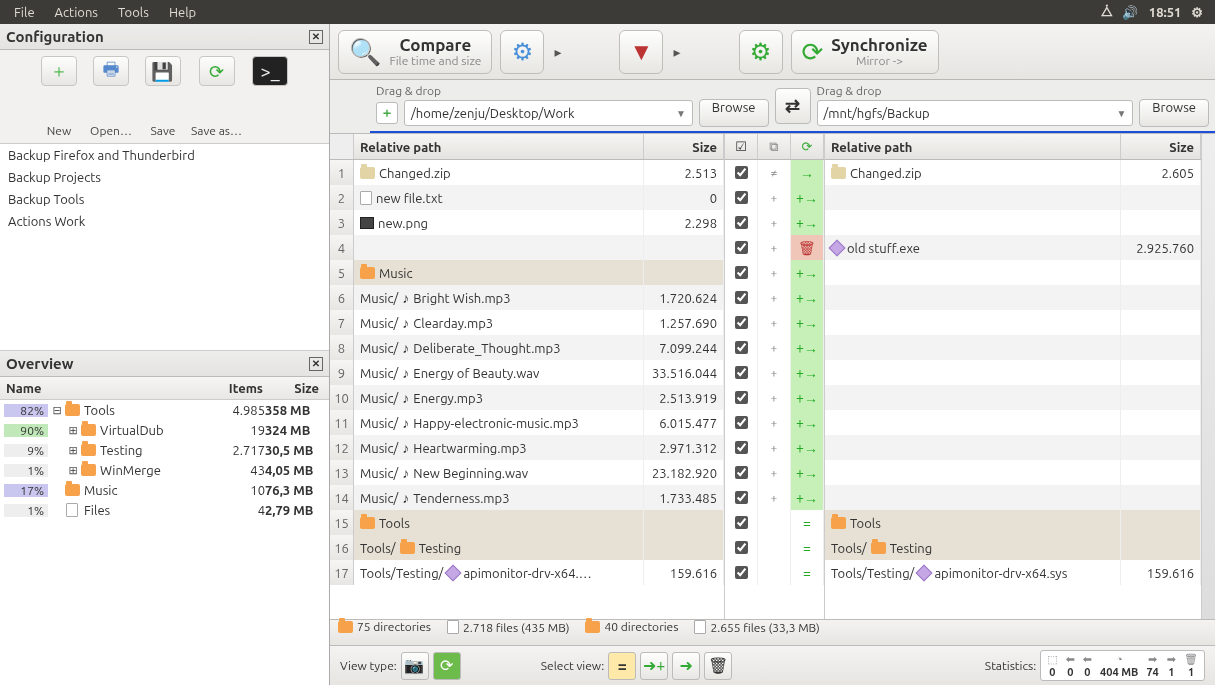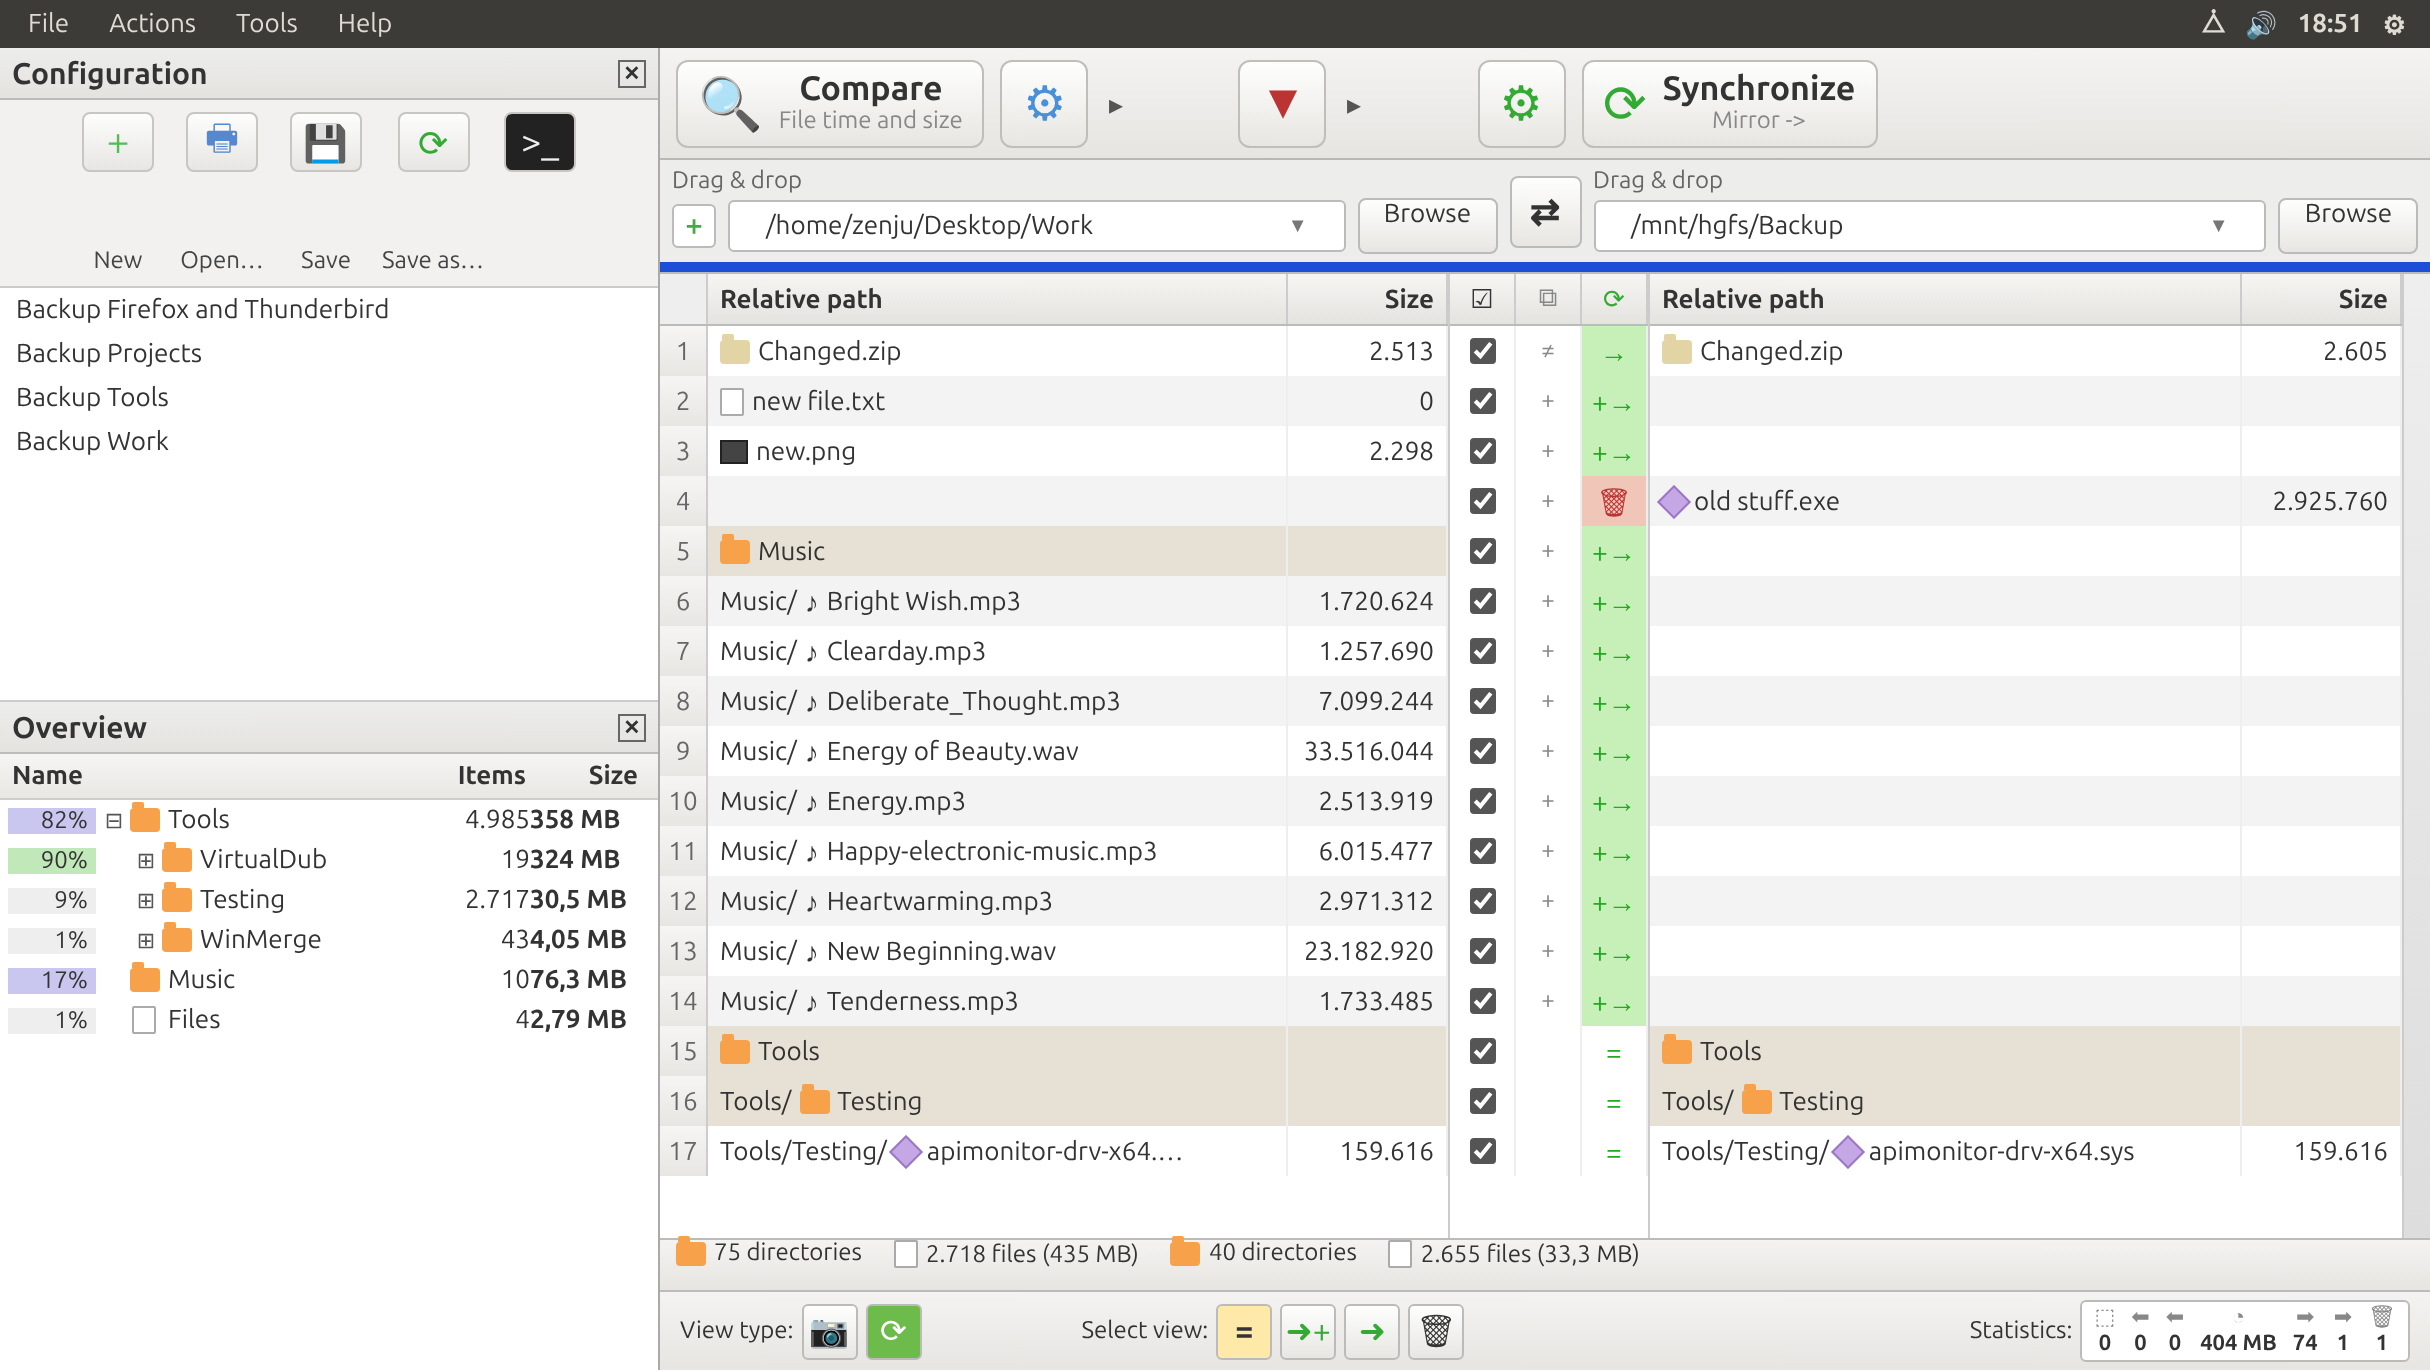--- a/index.html
+++ b/index.html
@@ -55,26 +55,26 @@
 .main-toolbar { height: 56px; display: flex; align-items: center; padding: 0 8px; gap: 8px; background: linear-gradient(#f4f3f1,#e6e5e2); border-bottom: 1px solid #b8b7b3; }
 .big-btn { background: linear-gradient(#fefefd,#e7e6e2); border: 1px solid #bfbeb9; border-radius: 6px; display: flex; align-items: center; padding: 4px 10px; height: 44px; gap: 8px; }
 .big-btn .bb-icon { font-size: 26px; }
 .big-btn .bb-text { display: flex; flex-direction: column; align-items: center; line-height: 1.1; }
 .big-btn .bb-title { font-weight: bold; font-size: 17px; }
 .big-btn .bb-sub { font-size: 12px; color: #888; }
 .sq-btn { width: 44px; height: 44px; background: linear-gradient(#fefefd,#e7e6e2); border: 1px solid #bfbeb9; border-radius: 6px; display: flex; align-items: center; justify-content: center; font-size: 24px; }
 .arrow-after { font-size: 14px; color: #555; padding: 0 2px; }
 
 
-.path-row { display: flex; align-items: center; padding: 4px 6px; gap: 6px; background: #ededeb; border-bottom: 5px solid #1d4ed8; }
+.path-row { display: flex; align-items: center; padding: 4px 6px; gap: 6px; background: #ededeb; border-bottom: 2px solid #1d4ed8; margin-left: 40px; }
 .path-side { flex: 1; display: flex; flex-direction: column; gap: 2px; }
 .dd-label { font-size: 12px; color: #666; }
 .path-line { display: flex; gap: 6px; align-items: center; }
 .plus-btn { width: 22px; height: 22px; border: 1px solid #bbb; border-radius: 3px; background: #fff; display: flex; align-items: center; justify-content: center; color: #4a4; font-weight: bold; }
-.path-input { flex: 1; height: 26px; border: 1px solid #bbb; border-radius: 3px; background: #fff; padding: 0 18px; display: flex; align-items: center; justify-content: space-between; }
+.path-input { flex: 1; height: 26px; border: 1px solid #bbb; border-radius: 3px; background: #fff; padding: 0 6px; display: flex; align-items: center; justify-content: space-between; }
 .drop-arrow { font-size: 10px; color: #777; }
 .browse-btn { height: 28px; padding: 0 12px; border: 1px solid #bbb; border-radius: 4px; background: linear-gradient(#fefefd,#e7e6e2); }
 .swap-btn { width: 36px; height: 36px; border: 1px solid #bbb; border-radius: 4px; background: linear-gradient(#fefefd,#e7e6e2); display: flex; align-items: center; justify-content: center; font-size: 18px; font-weight: bold; }
 
 
 .grid-wrap { flex: 1; display: flex; overflow: hidden; border-top: 1px solid #bbb; }
 .grid-pane { display: flex; flex-direction: column; overflow: hidden; background: #fff; }
 .left-pane { width: 395px; border-right: 1px solid #ccc; }
 .middle-pane { width: 100px; background: #fff; border-right: 1px solid #ccc; }
 .right-pane { flex: 1; }
@@ -173,21 +173,21 @@
         <div class="bicon" style="background:#222;color:#eee">
             <span>&gt;_</span>
           </div>
         <span class="blabel">&nbsp;</span>
       </div>
     </div>
     <div class="config-list">
       <div class="cfg-item">Backup Firefox and Thunderbird</div>
       <div class="cfg-item">Backup Projects</div>
       <div class="cfg-item">Backup Tools</div>
-      <div class="cfg-item">Backup Work</div>
+      <div class="cfg-item">Actions Work</div>
     </div>
 
     <div class="panel-title">
       <span>Overview</span>
       <span class="close-icon">✕</span>
     </div>
     <div class="overview-header">
       <div class="ov-name">Name</div>
       <div class="ov-items">Items</div>
       <div class="ov-size">Size</div>

